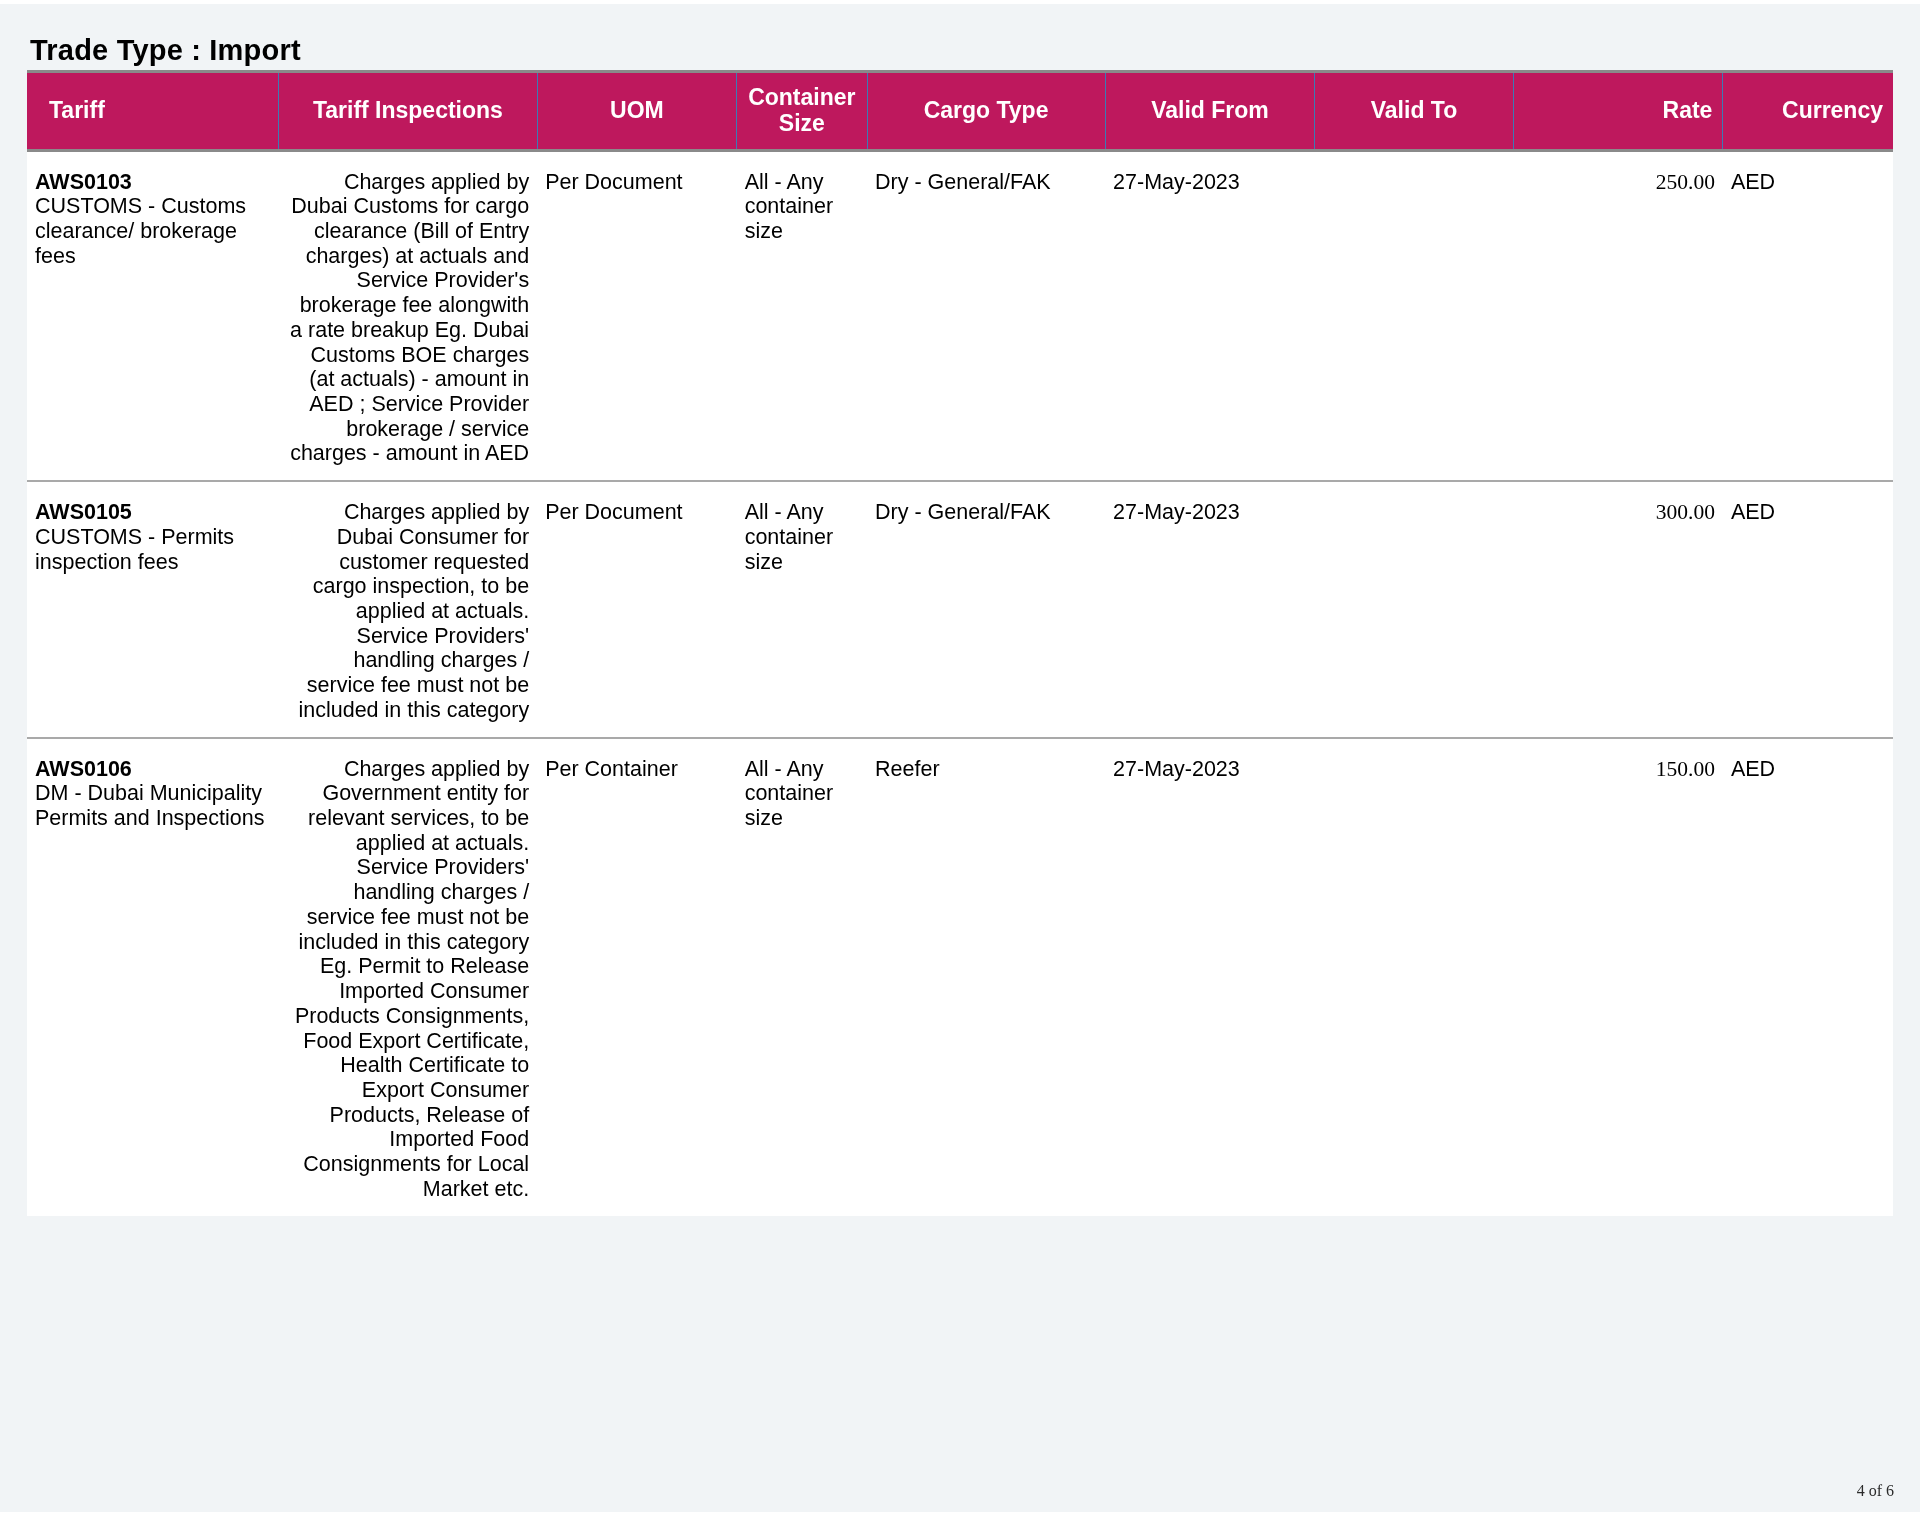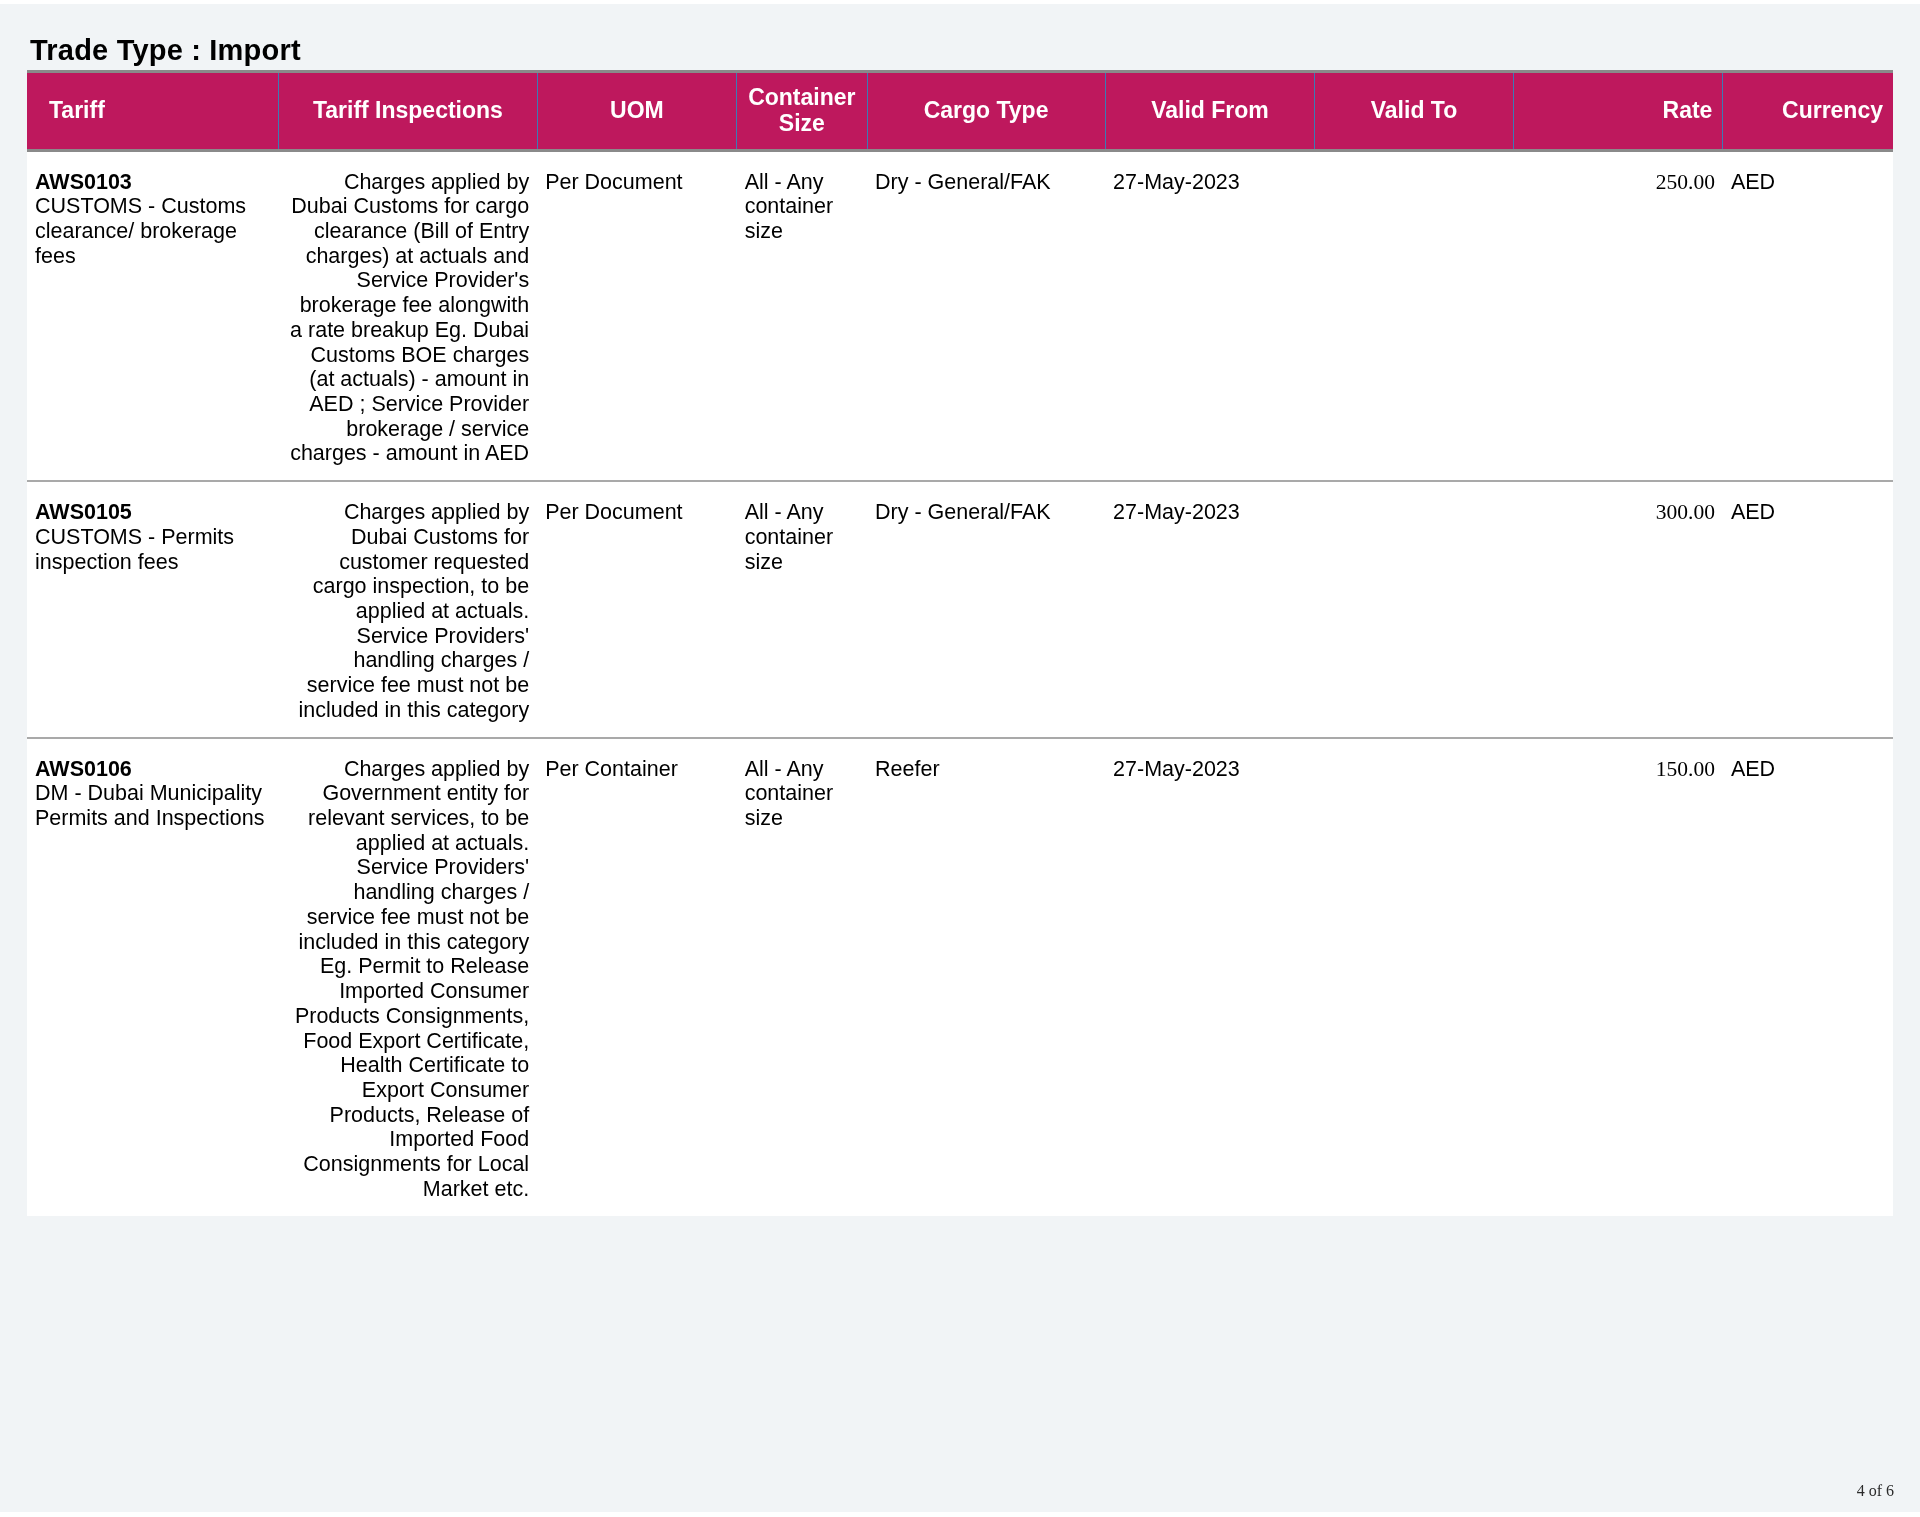--- a/index.html
+++ b/index.html
@@ -176,21 +176,21 @@
           <td class="cell-center"></td>
           <td class="cell-right">250.00</td>
           <td class="cell-center">AED</td>
         </tr>
 
         <tr>
           <td class="cell-tariff">
             <span class="tariff-code">AWS0105</span>
             <span class="tariff-name">CUSTOMS - Permits inspection fees</span>
           </td>
-          <td class="cell-desc">Charges applied by Dubai Customs for customer requested cargo inspection, to be applied at actuals. Service Providers' handling charges / service fee must not be included in this category</td>
+          <td class="cell-desc">Charges applied by Dubai Consumer for customer requested cargo inspection, to be applied at actuals. Service Providers' handling charges / service fee must not be included in this category</td>
           <td class="cell-center">Per Document</td>
           <td class="cell-center">All - Any container size</td>
           <td class="cell-center">Dry - General/FAK</td>
           <td class="cell-center">27-May-2023</td>
           <td class="cell-center"></td>
           <td class="cell-right">300.00</td>
           <td class="cell-center">AED</td>
         </tr>
 
         <tr>

